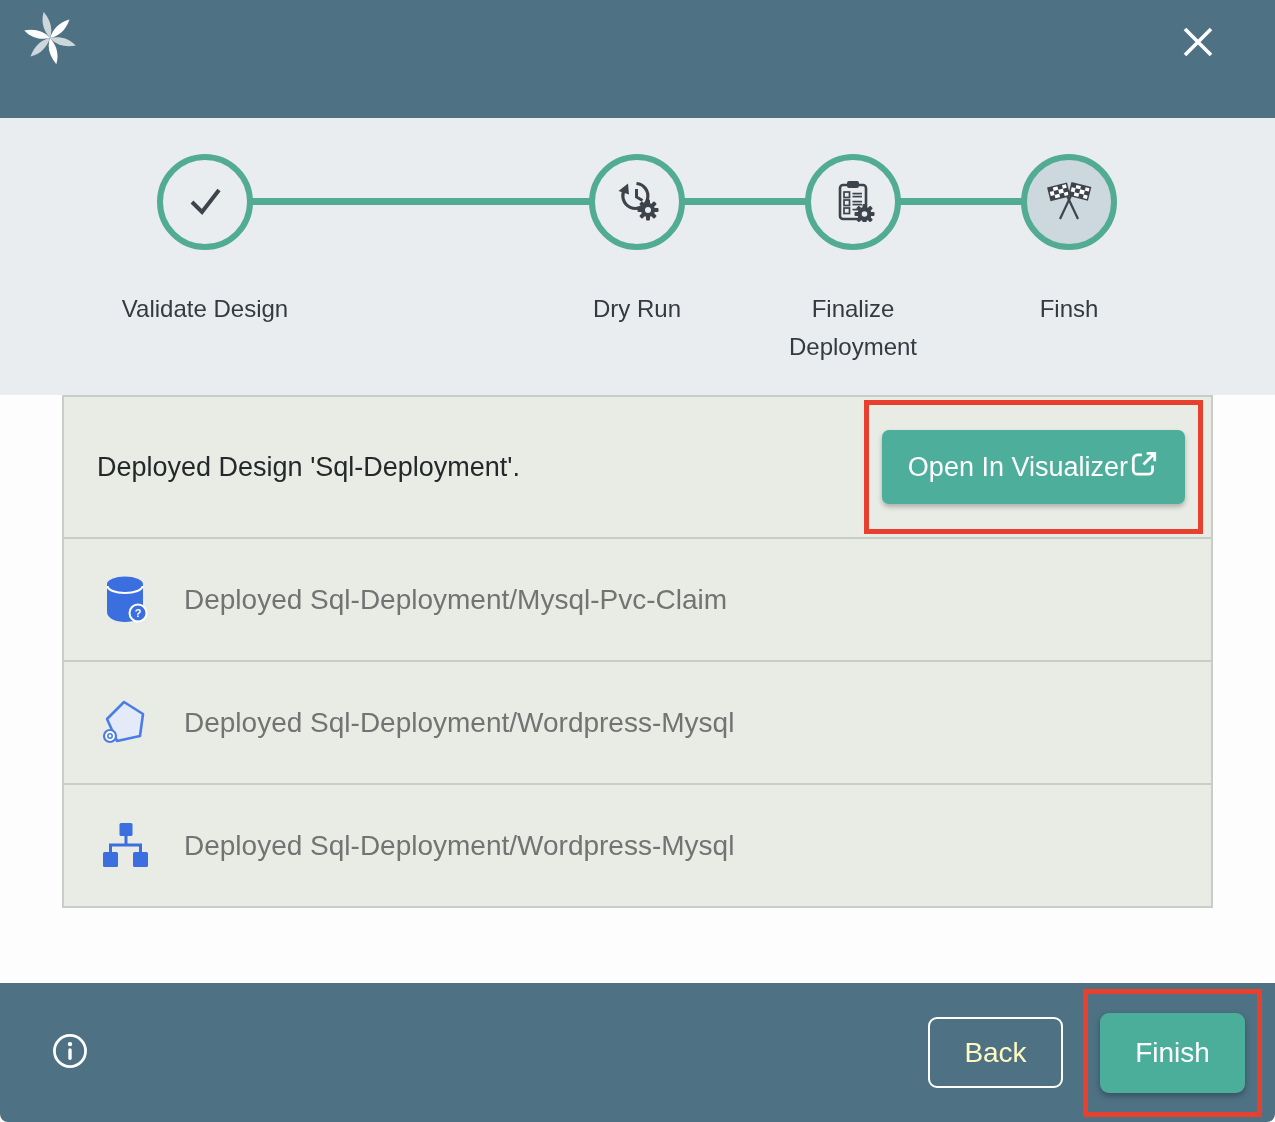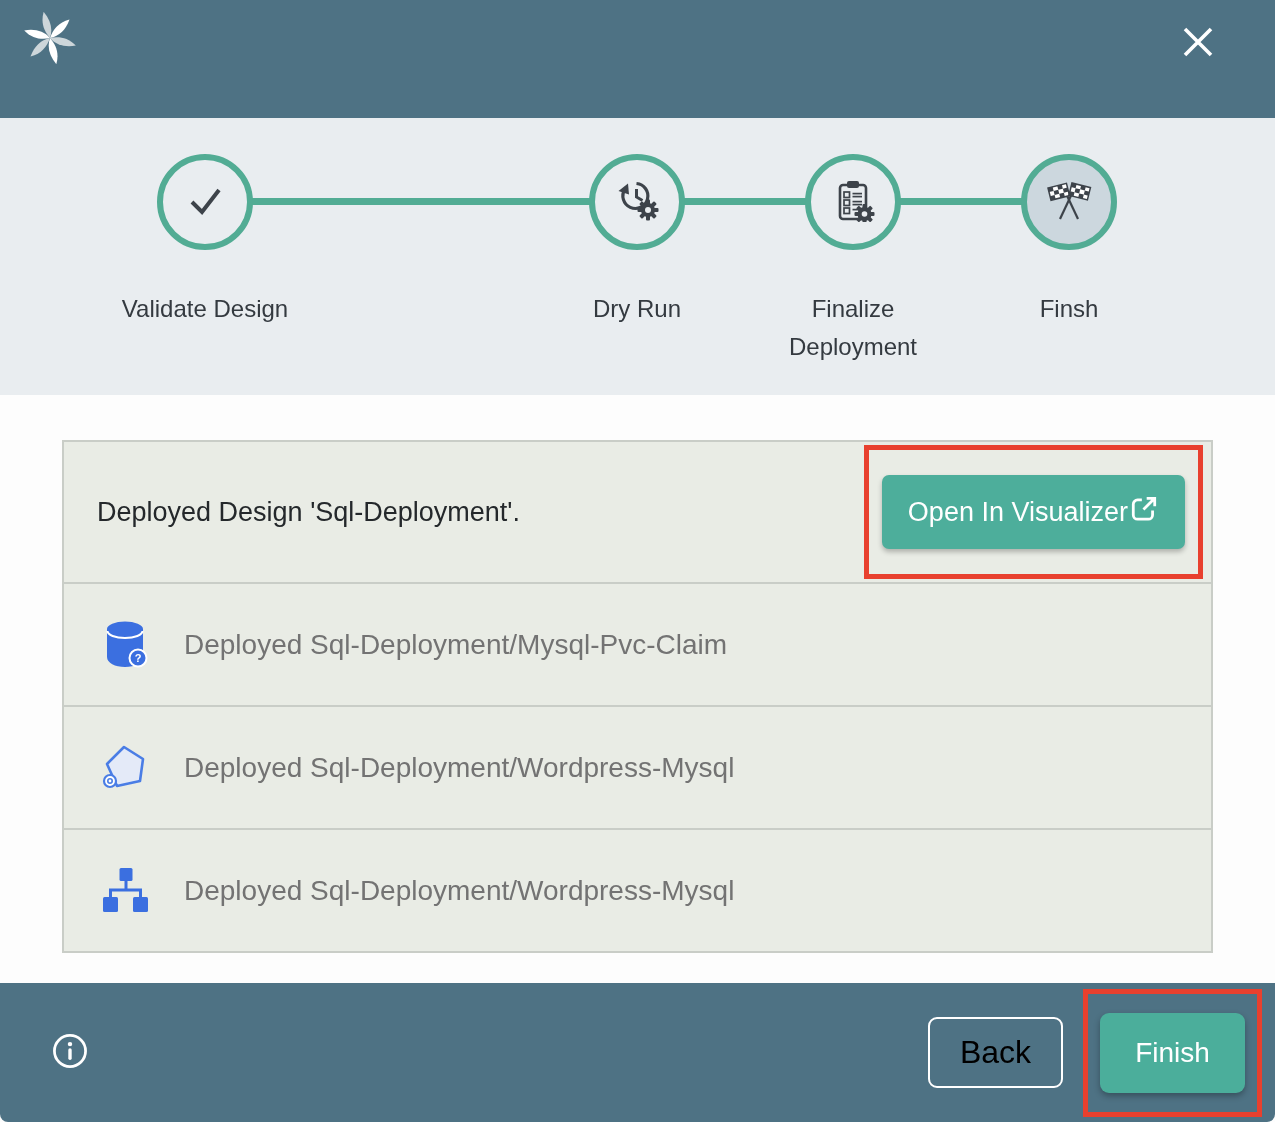--- a/index.html
+++ b/index.html
@@ -14,37 +14,37 @@
 
   
   .stepper{position:relative;height:277px;background:#e9edf0;}
   .connector{position:absolute;left:205px;top:80px;width:864px;height:7px;background:#52ac94;}
   .step{position:absolute;top:36px;width:176px;text-align:center;}
   .step-circle{width:84px;height:84px;border:6px solid #52ac94;border-radius:50%;background:#e9edf0;margin:0 auto;display:flex;align-items:center;justify-content:center;position:relative;z-index:1;}
   .step.active .step-circle{background:#ccd7de;}
   .step-label{margin-top:40px;font-size:24px;color:#343a40;line-height:1.6;}
 
   
-  .content{padding-top:35px;height:553px;margin-top:10px;}
+  .content{height:553px;}
   .list{margin-left:62px;width:1151px;}
   .row{background:#e9ece5;border:2px solid #c9cdc7;box-sizing:border-box;}
   .row + .row{margin-top:-2px;}
   .design-row{height:144px;display:flex;align-items:center;justify-content:space-between;padding:0 8px 0 33px;}
   .design-text{font-size:27px;color:#24282b;}
   .red-box{border:5px solid #e8402e;padding:25px 13px;background:transparent;}
   .viz-btn{background:#4dae9b;color:#fff;border:none;border-radius:7px;font-size:27px;height:74px;padding:0 26px;display:flex;align-items:center;gap:1px;cursor:pointer;box-shadow:0 3px 5px rgba(0,0,0,.25);font-family:inherit;}
   .item-row{height:125px;display:flex;align-items:center;padding-left:38px;gap:36px;}
   .item-icon{width:46px;height:50px;flex:0 0 auto;display:flex;align-items:center;}
   .item-text{font-size:28px;color:#737373;}
 
   
   .footerbar{position:absolute;left:0;bottom:0;width:1275px;height:139px;background:#4e7284;border-radius:0 0 8px 8px;display:flex;align-items:center;box-sizing:border-box;padding:0 13px 0 52px;}
   .info-btn{background:none;border:none;padding:0;cursor:pointer;}
   .footer-spacer{flex:1;}
-  .back-btn{width:135px;height:71px;background:transparent;border:2px solid #fff;border-radius:9px;color:#000000;font-size:32px;cursor:pointer;font-family:inherit;margin-right:20px;box-sizing:border-box;}
+  .back-btn{width:135px;height:71px;background:transparent;border:2px solid #fff;border-radius:9px;color:#fef9c3;font-size:28px;cursor:pointer;font-family:inherit;margin-right:20px;box-sizing:border-box;}
   .red-box-finish{border:5px solid #e8402e;padding:19px 12px;}
   .finish-btn{width:145px;height:80px;background:#4bae9b;border:none;border-radius:9px;color:#fff;font-size:28px;cursor:pointer;font-family:inherit;box-shadow:0 3px 6px rgba(0,0,0,.3);}
 </style>
 </head>
 <body>
 
 <div class="modal">
 
   <div class="topbar">
     <span class="logo">

